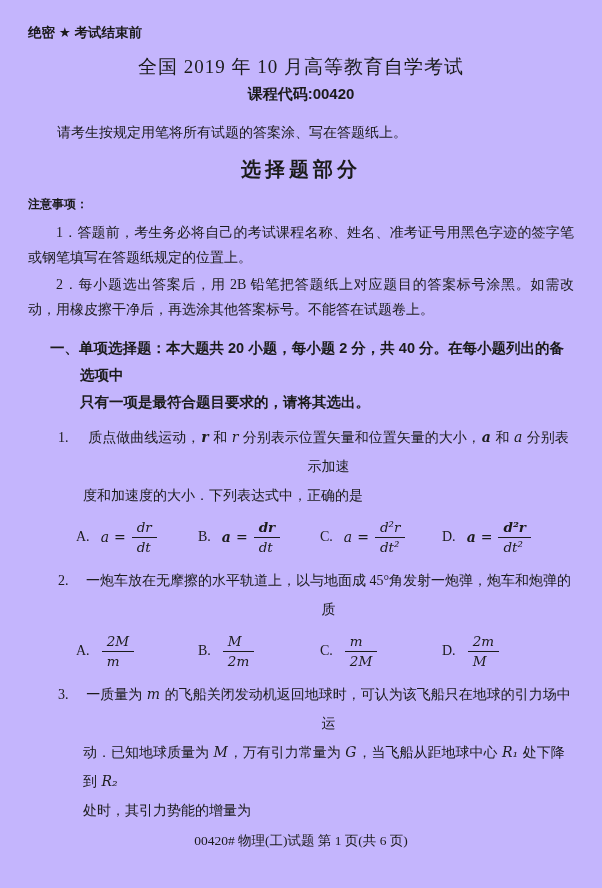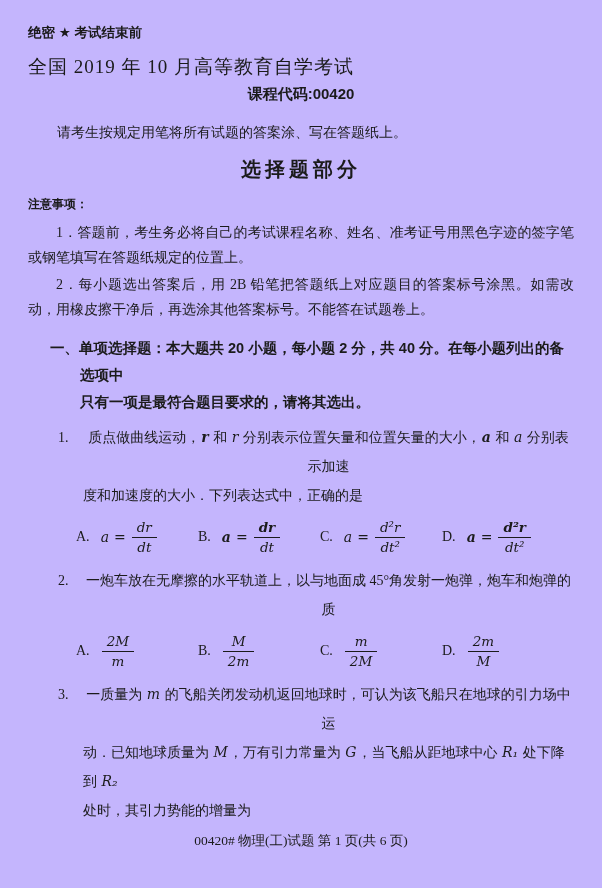--- a/index.html
+++ b/index.html
@@ -4,21 +4,21 @@
 <title>物理(工)试题</title>
 <style>
   html,body{margin:0;padding:0;background:#ffffff;}
   .page{
     width:602px;height:888px;margin:0 auto;background:#c4b5fd;color:#1b1b1b;
     font-family:"Liberation Serif","DejaVu Serif",serif;font-size:14px;
     box-sizing:border-box;padding:24px 28px 0;overflow:hidden;position:relative;
   }
   .sans{font-family:"Liberation Sans","DejaVu Sans",sans-serif;}
   .classification{font-weight:bold;font-size:13.5px;margin-bottom:12px;}
-  .exam-title{font-size:19px;letter-spacing:1px;margin-bottom:5px;}
+  .exam-title{text-align:center;font-size:19px;letter-spacing:1px;margin-bottom:5px;}
   .paper-title{text-align:center;font-size:26px;font-weight:bold;letter-spacing:3px;margin-bottom:4px;}
   .course-code{text-align:center;font-size:15px;font-weight:bold;margin-bottom:20px;}
   .notice{font-size:14px;margin:0 0 14px;padding-left:29px;}
   .part-title{text-align:center;font-size:20px;font-weight:bold;letter-spacing:4px;margin-bottom:13px;}
   .notes-heading{font-size:12px;font-weight:bold;margin-bottom:7px;}
   .note{margin:0;line-height:25px;text-indent:2em;text-align:justify;}
   .note + .note{margin-top:2px;}
   .sec-heading{font-weight:bold;font-size:14.5px;line-height:27px;margin:13px 0 2px 22px;
     padding-left:30px;text-indent:-30px;}
   .question{margin-top:7px;}
@@ -26,21 +26,21 @@
   .q-num{flex:0 0 25px;}
   .q-text{flex:1;text-align:center;}
   .q-cont{margin-left:55px;line-height:29px;}
   .opt-row{display:flex;margin:5px 0 6px 48px;min-height:44px;align-items:center;}
   .opt{flex:0 0 122px;display:flex;align-items:center;}
   .opt-label{margin-right:10px;}
   .math{display:inline-flex;align-items:center;font-family:"DejaVu Serif","Liberation Serif",serif;}
   .var{font-style:italic;font-family:"DejaVu Serif","Liberation Serif",serif;padding:0 1px;}
   .rel{padding:0 4px;}
   .bm{font-weight:bold;}
-  .frac{display:inline-block;text-align:center;font-size:13.5px;line-height:1.25;
+  .frac{display:inline-block;font-size:13.5px;line-height:1.25;
     vertical-align:middle;font-style:italic;margin-left:2px;}
   .frac .num{display:block;padding:1px 5px;border-bottom:1.2px solid #1b1b1b;}
   .frac .den{display:block;padding:1px 5px;}
   .footer{position:absolute;left:0;right:0;bottom:38px;text-align:center;font-size:13.5px;}
 </style>
 </head>
 <body>
 
 <div class="page">
 

